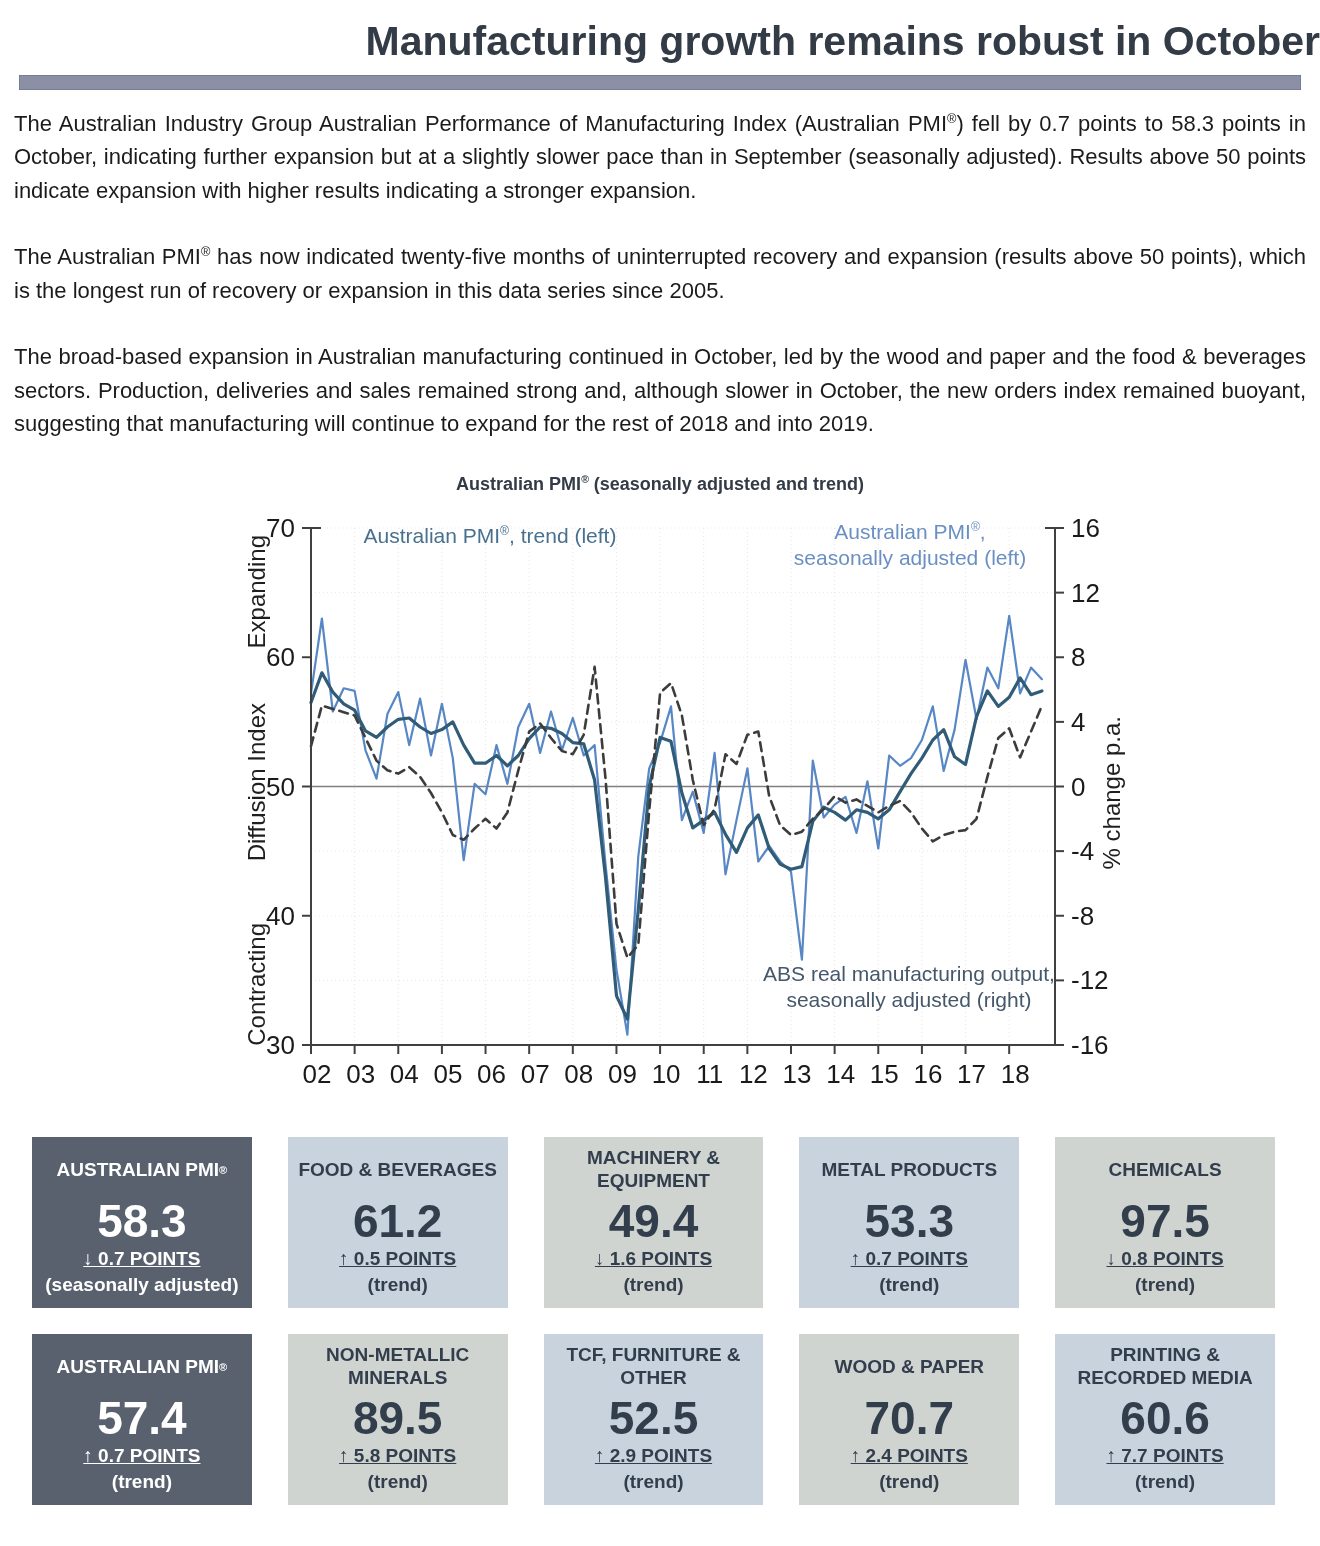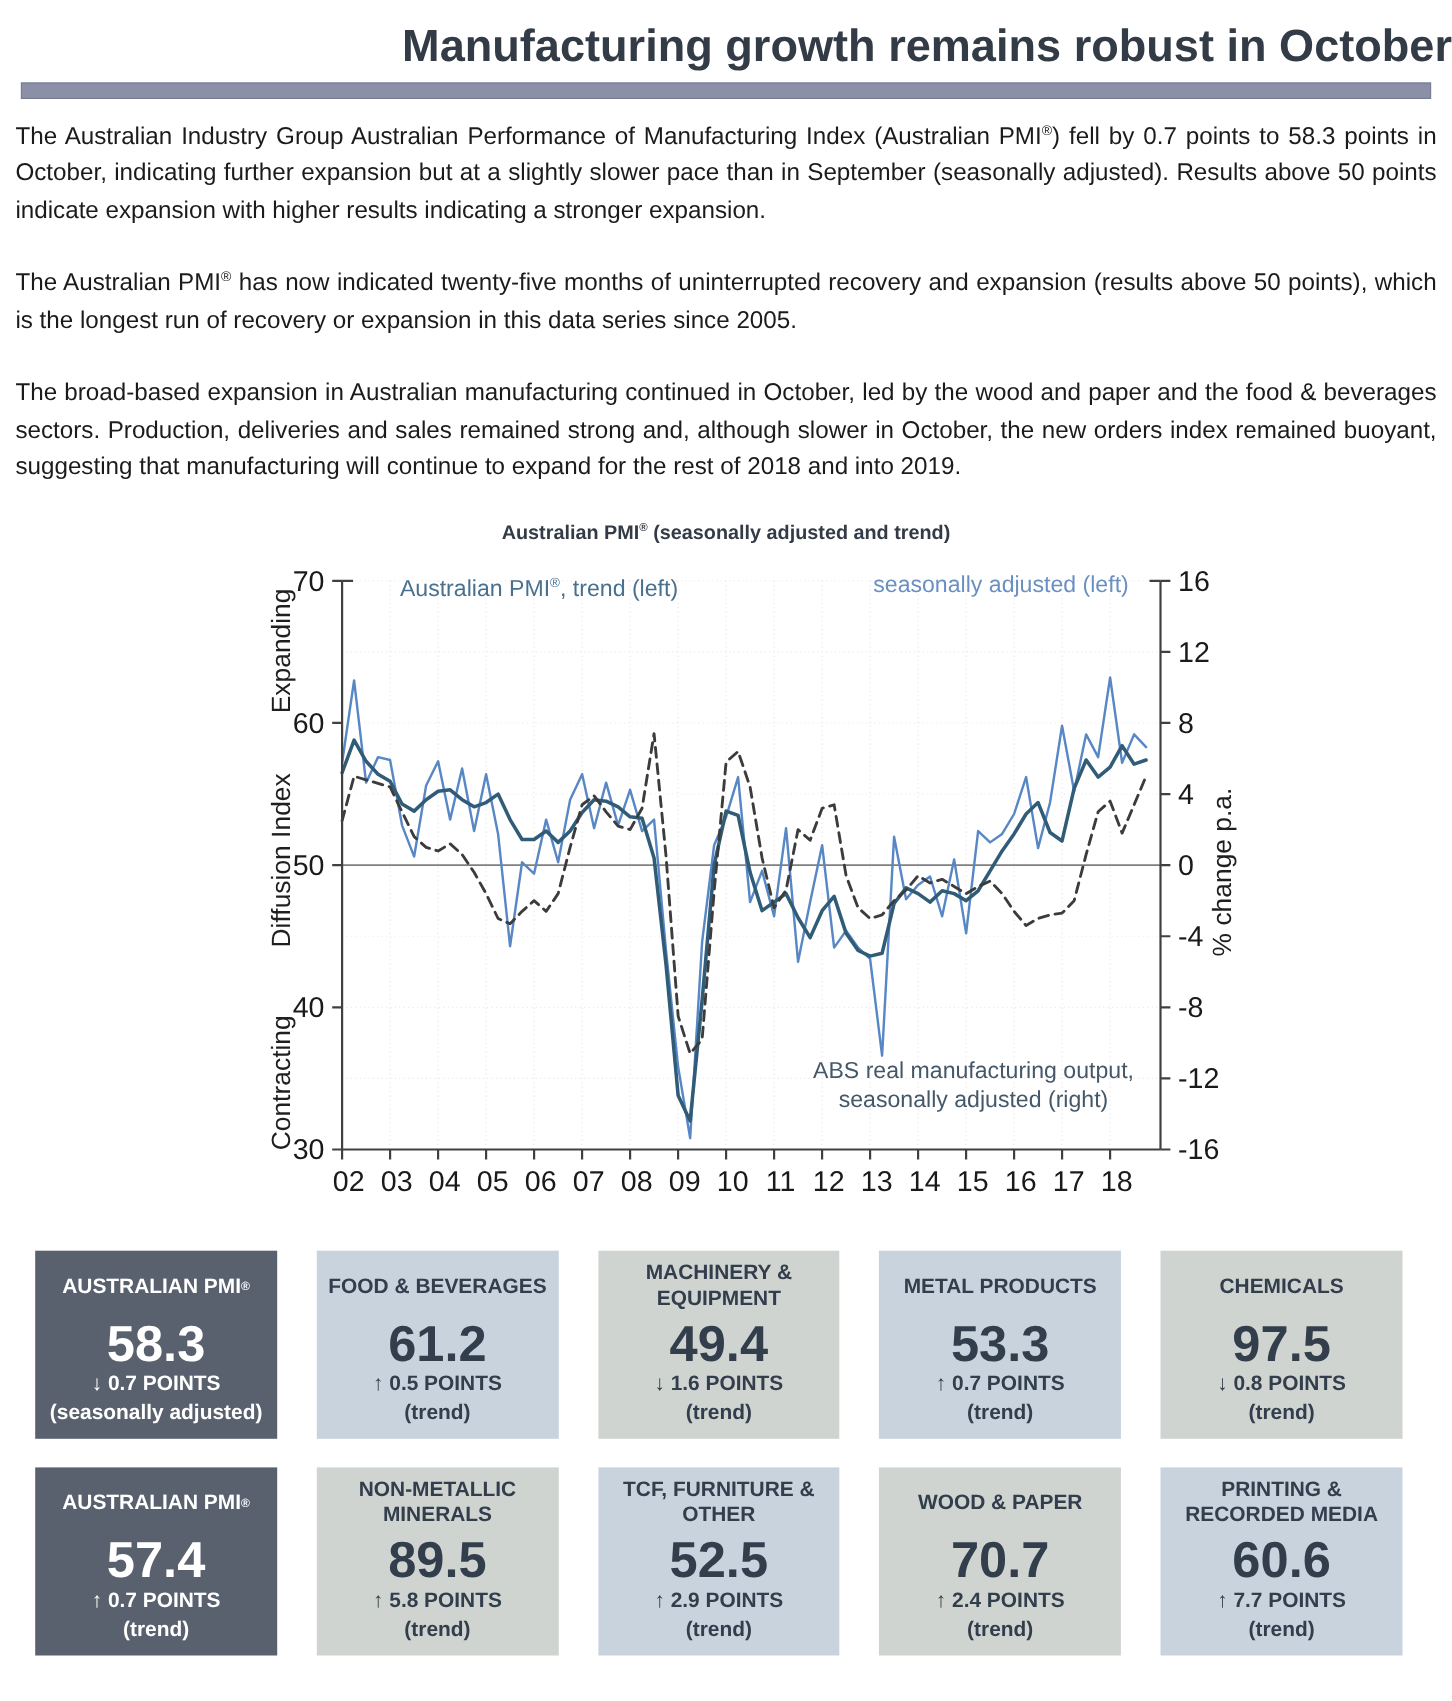--- a/index.html
+++ b/index.html
@@ -95,21 +95,21 @@
   .card .c-title{
     height:48px;
     display:flex;align-items:center;justify-content:center;
     font-size:19px;font-weight:bold;line-height:1.2;
   }
   .card .c-value{
     flex:1;
     display:flex;align-items:center;justify-content:center;
     font-size:46px;font-weight:bold;
   }
-  .card .c-change{font-size:19px;font-weight:bold;margin-bottom:4px;}
+  .card .c-change{font-size:19px;font-weight:bold;margin-bottom:4px;text-decoration:underline;}
   .card .c-note{font-size:19px;font-weight:bold;}
   .page-bottom-pad{height:22px;}
 </style>
 </head>
 <body>
 
 <h1 class="page-title supify">Manufacturing growth remains robust in October</h1>
 <div class="divider"></div>
 
 <div class="body-copy">
@@ -219,23 +219,24 @@
       <line x1="685.9090909090925" y1="542" x2="685.9090909090925" y2="551" stroke="#404040" stroke-width="2"></line>
       <text x="691.9090909090925" y="580" text-anchor="middle" font-size="26" fill="#1a1a1a">16</text>
       <line x1="729.5454545454563" y1="542" x2="729.5454545454563" y2="551" stroke="#404040" stroke-width="2"></line>
       <text x="735.5454545454563" y="580" text-anchor="middle" font-size="26" fill="#1a1a1a">17</text>
       <line x1="773.1818181818201" y1="542" x2="773.1818181818201" y2="551" stroke="#404040" stroke-width="2"></line>
       <text x="779.1818181818201" y="580" text-anchor="middle" font-size="26" fill="#1a1a1a">18</text>
     </svg>
 
   <div class="annot annot-trend supify" style="left:335px;top:20px;width:310px;">Australian PMI<sup>®</sup>, trend (left)</div>
   <div class="annot annot-sa" style="left:765px;top:16px;width:290px;">
+    <div class="supify">Australian PMI<sup>®</sup>,</div>
     <div>seasonally adjusted (left)</div>
   </div>
-  <div class="annot annot-abs" style="left:710px;top:458px;width:350px;">
+  <div class="annot annot-abs" style="left:734px;top:458px;width:350px;">
     <div>ABS real manufacturing output,</div>
     <div>seasonally adjusted (right)</div>
   </div>
 </div>
 
 <div class="cards-row">
   <div class="card card--dark supify">
     <div class="c-title supify">AUSTRALIAN PMI<sup>®</sup></div>
     <div class="c-value">58.3</div>
     <div class="c-change">↓ 0.7 POINTS</div>

